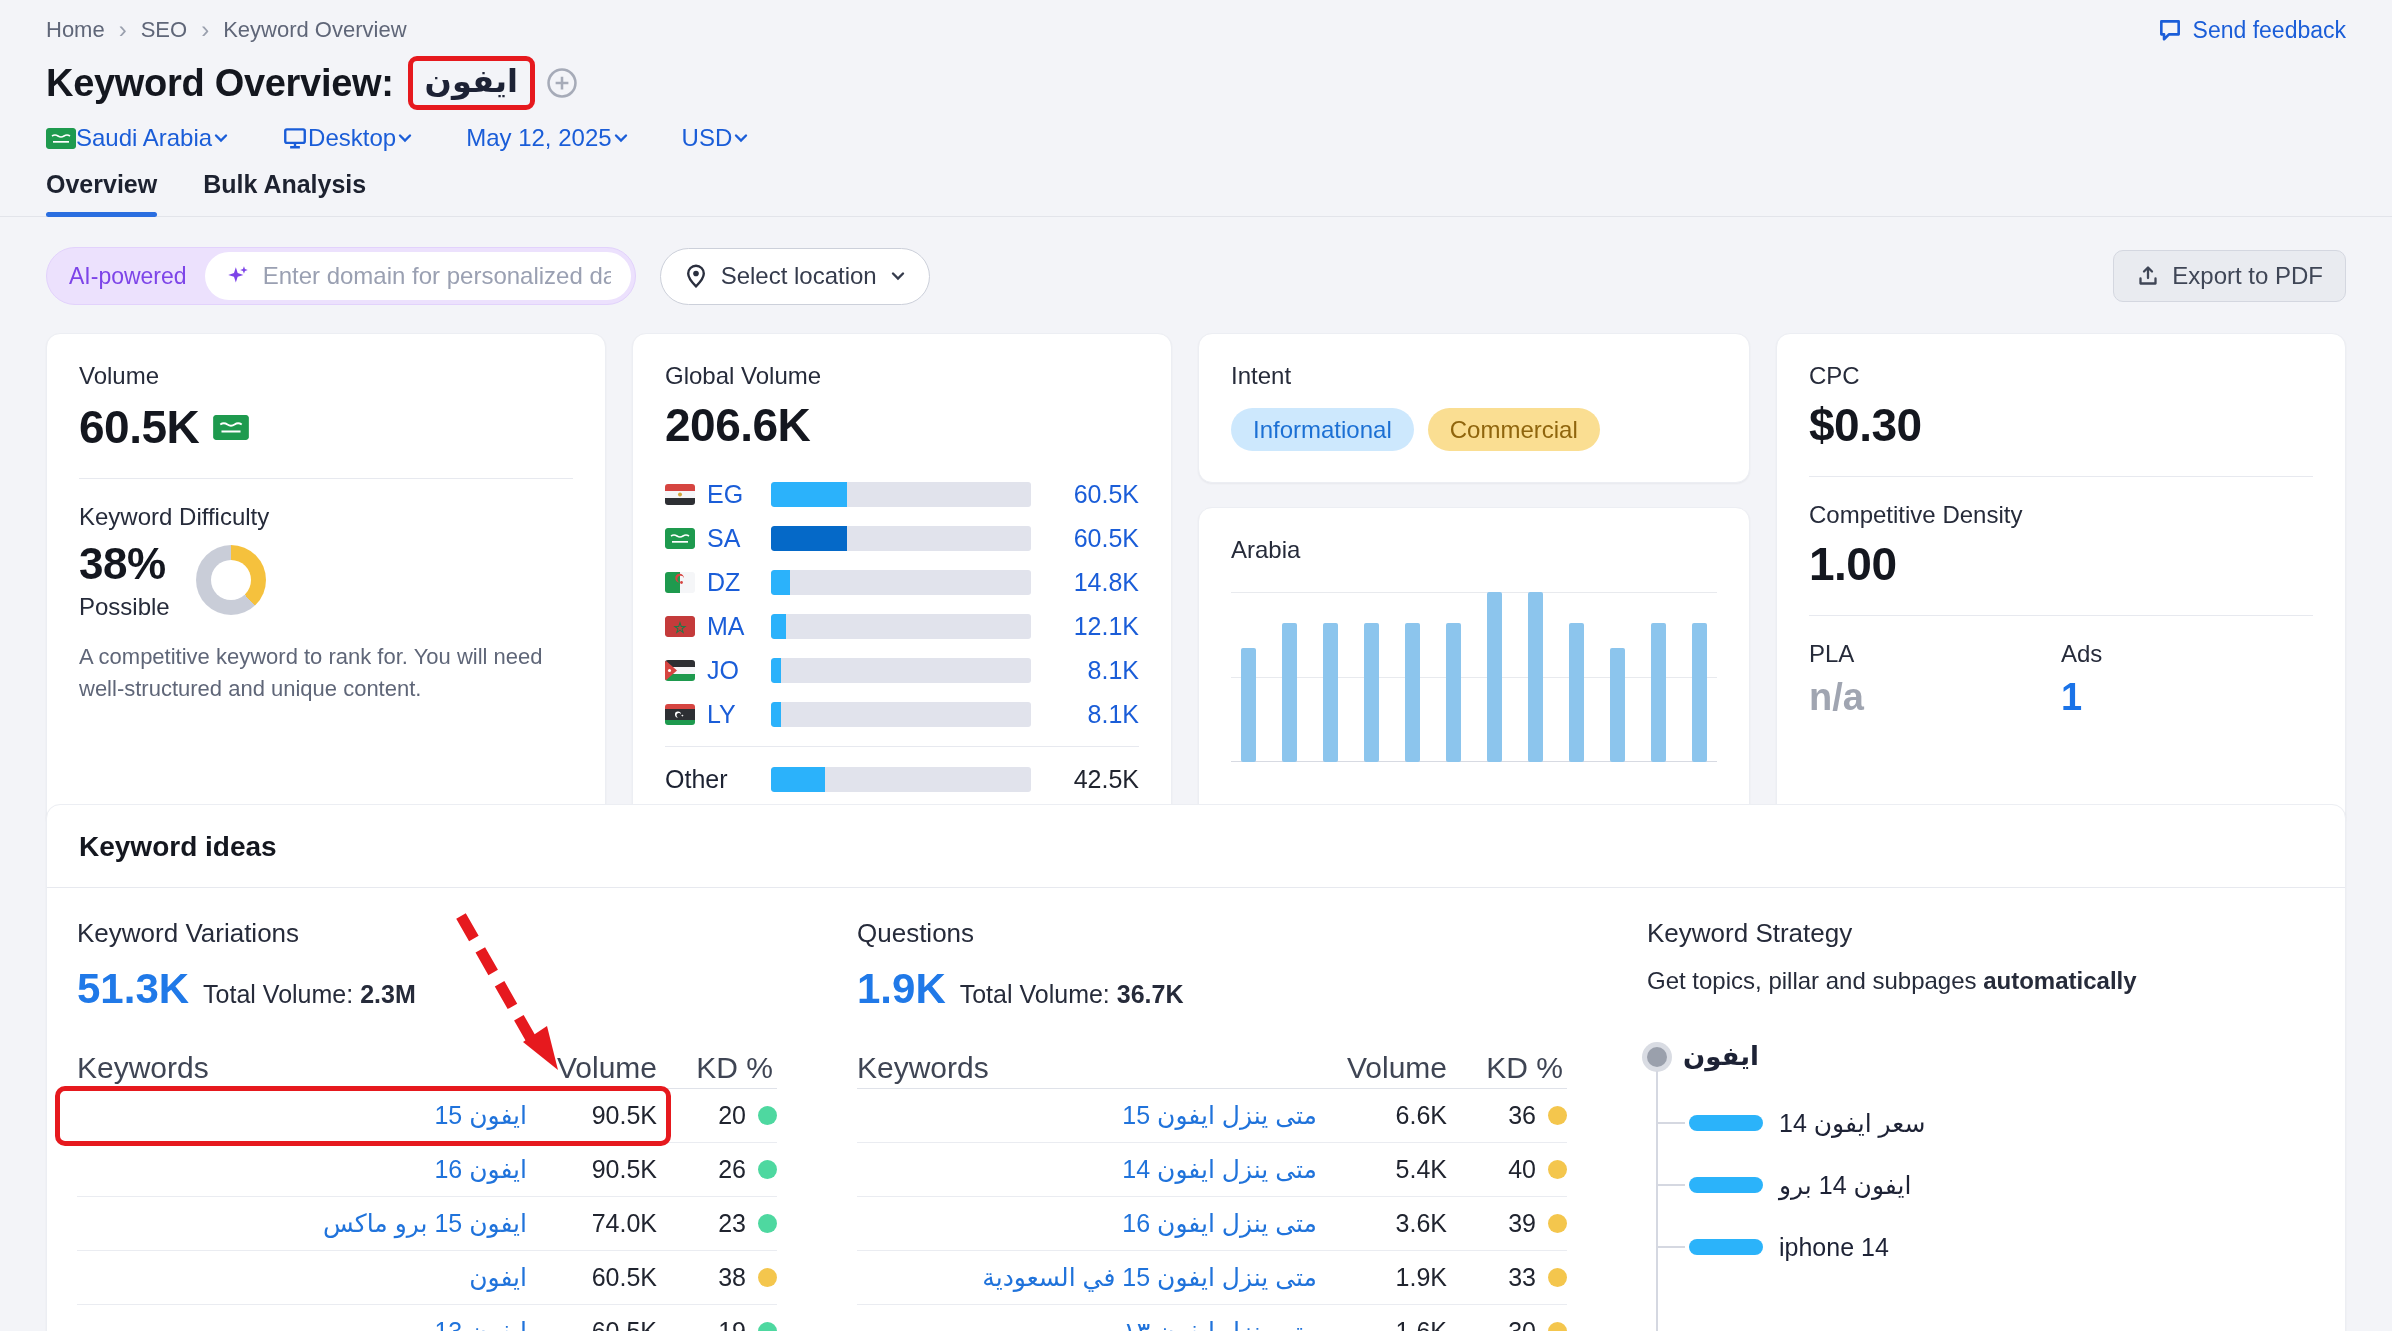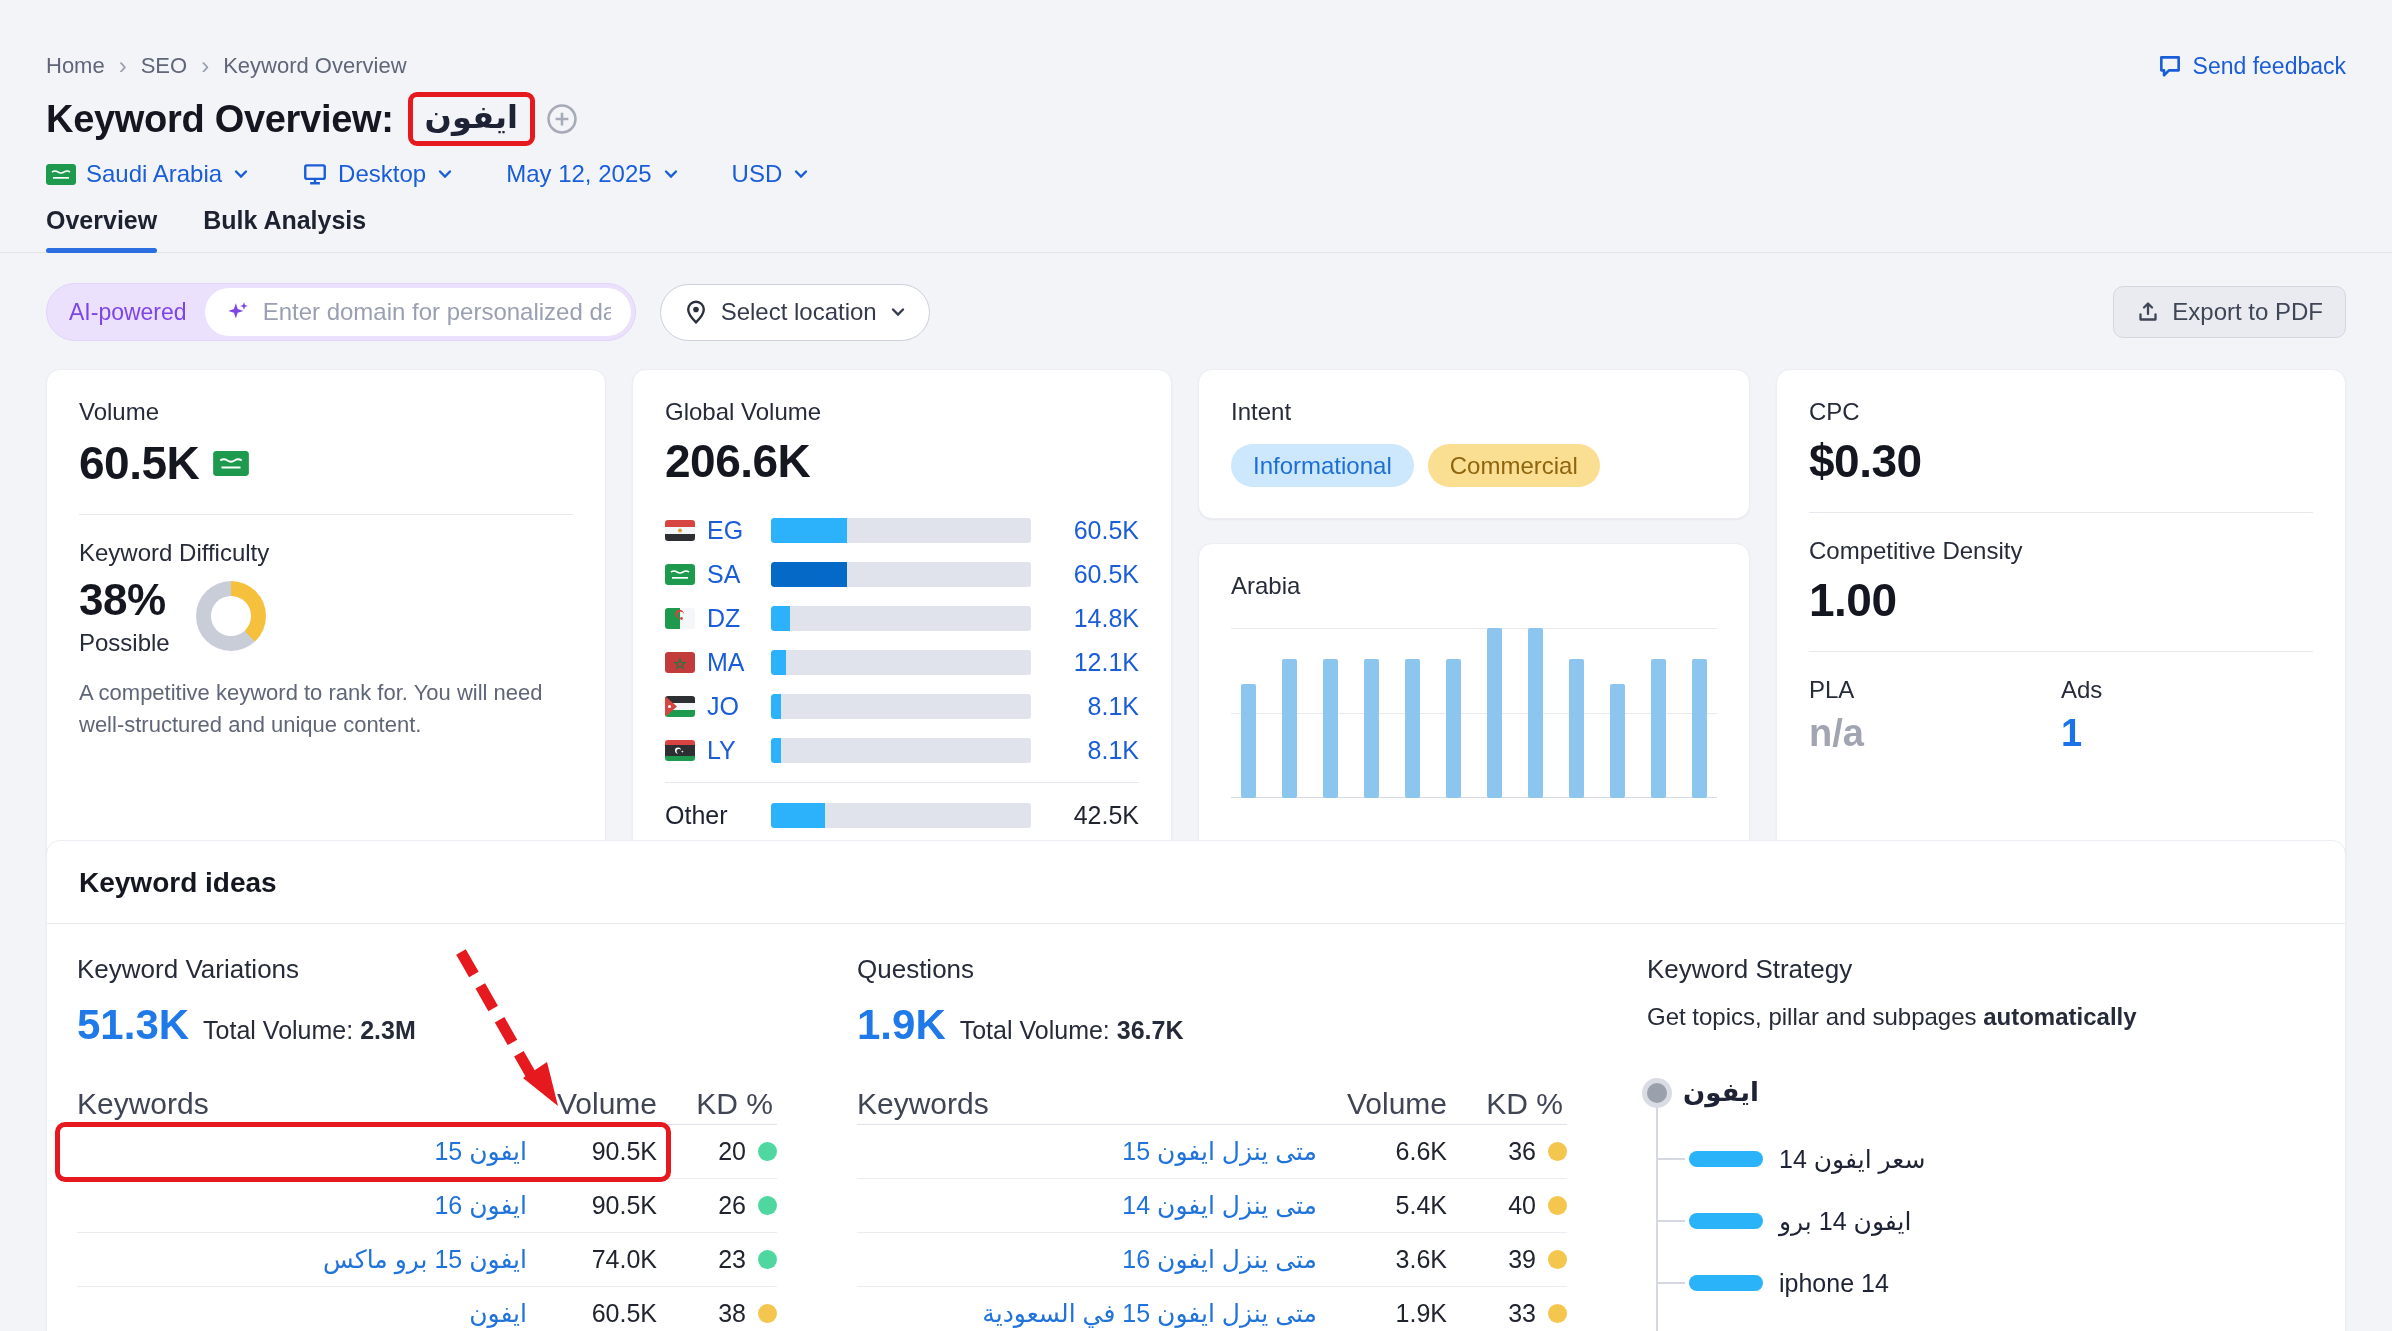--- a/index.html
+++ b/index.html
@@ -2,37 +2,37 @@
 <html><head>
 <meta charset="utf-8">
 <style>
   * { margin:0; padding:0; box-sizing:border-box; }
   html,body { width:2392px; height:1331px; }
   body {
     background:#f3f4f8;
     font-family:"Liberation Sans","DejaVu Sans",sans-serif;
     color:#1c2232; overflow:hidden; position:relative;
   }
-  .px { padding-left:46px; padding-right:46px;margin-top:36px; }
+  .px { padding-left:46px; padding-right:46px; }
 
   
   .top { padding-top:16px; }
   .crumb-row { display:flex; justify-content:space-between; align-items:center; }
   .breadcrumb { display:flex; align-items:center; gap:14px; font-size:22px; color:#5f6678; }
   .crumb { cursor:pointer; }
   .crumb-sep { color:#9aa0ae; font-size:24px; }
   .feedback { display:flex; align-items:center; gap:10px; color:#1a5dd8; font-size:23px; cursor:pointer; }
   .title-row { display:flex; align-items:center; margin-top:12px; }
   h1 { font-size:38px; font-weight:bold; color:#14171f; letter-spacing:-.3px; }
   .kw-box { display:inline-flex; align-items:center; margin-left:14px; padding:1px 12px 5px;
             border:5px solid #e6191e; border-radius:9px; }
   .kw-box span { font-size:32px; font-weight:bold; color:#1d2235; }
   .plus-circle { margin-left:10px; display:inline-flex; cursor:pointer; }
   .filters { display:flex; align-items:center; gap:52px; margin-top:14px; }
-  .filter { display:flex; align-items:center; gap:10px; color:#1a5dd8; font-size:24px; cursor:pointer; }
+  .filter { display:flex; align-items:center; color:#1a5dd8; font-size:24px; cursor:pointer; }
   .flag { border-radius:3px; flex:none; }
 
   .tabs-wrap { margin-top:18px; border-bottom:1px solid #e2e4ea; }
   .tabs { display:flex; gap:46px; }
   .tab { font-size:25px; color:#1d2230; padding-bottom:17px; position:relative; cursor:pointer; font-weight:700;}
   .tab.active::after { content:""; position:absolute; left:0; right:0; bottom:-1px; height:5px;
                        background:#2a6ee0; border-radius:3px; }
 
   
   .toolbar { margin-top:30px; display:flex; justify-content:space-between; align-items:center; }

